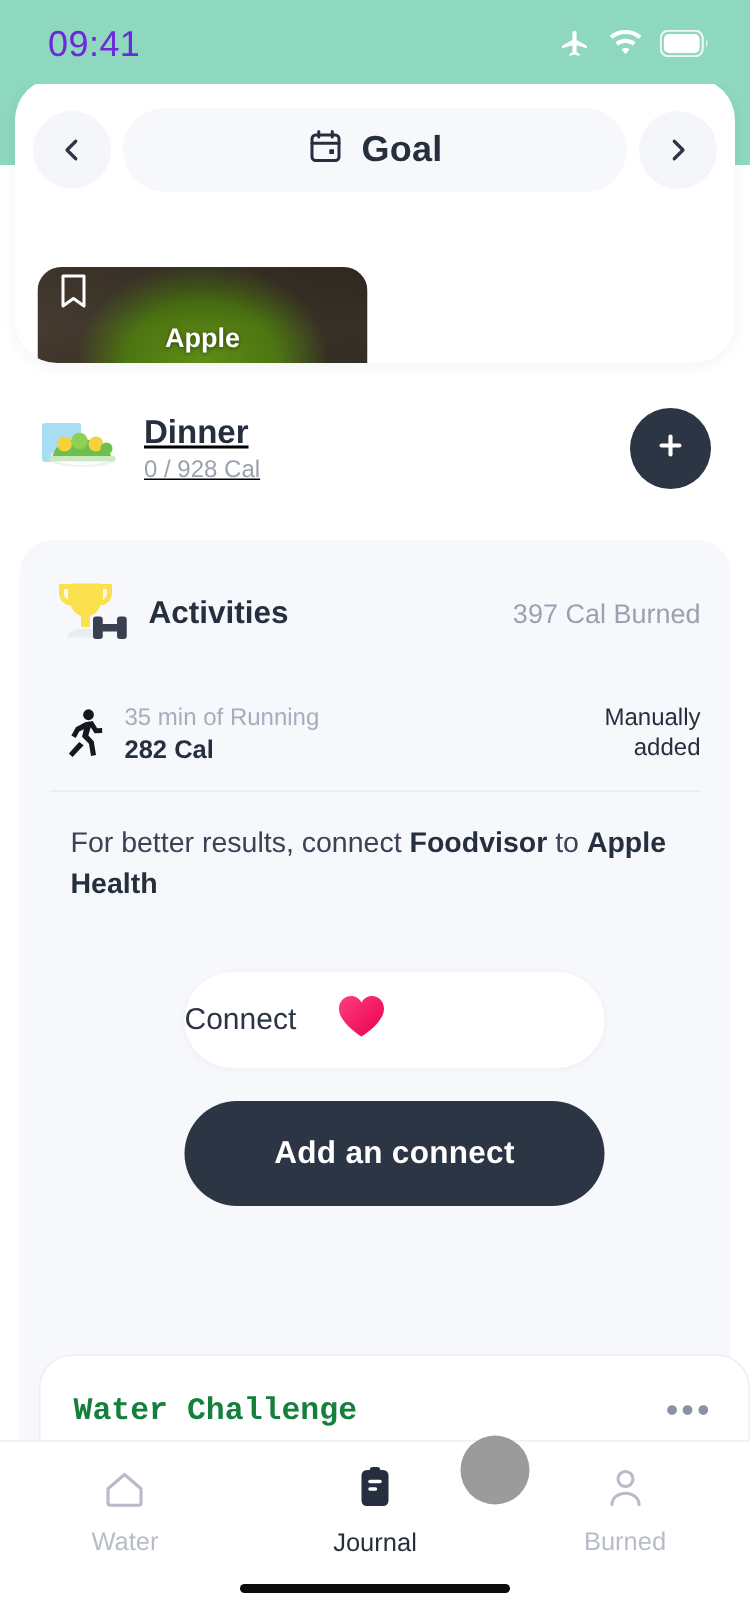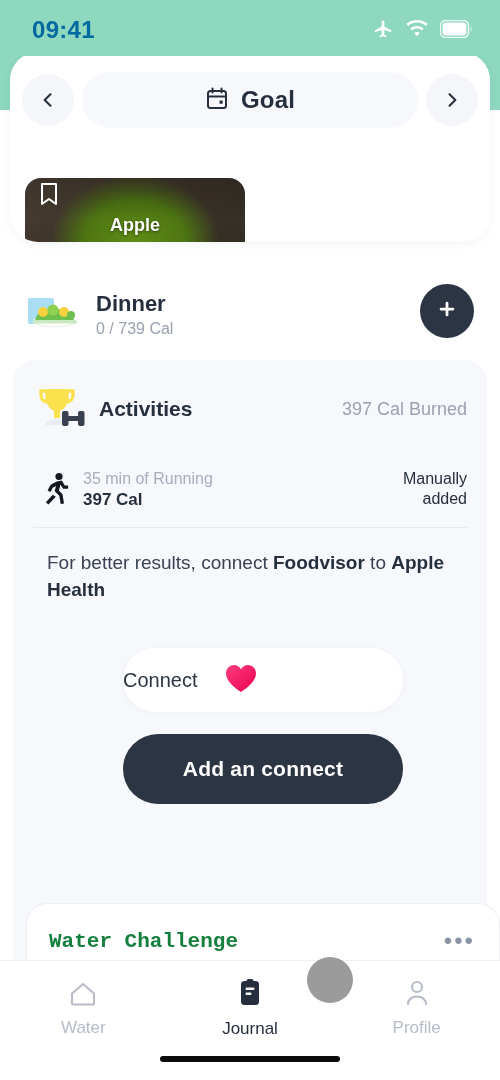--- a/index.html
+++ b/index.html
@@ -11,21 +11,21 @@
   }
   #phone { position:relative; width:500px; height:1080px; background:#ffffff; overflow:hidden; }
 
   
   .statusbar {
     position:absolute; top:0; left:0; width:500px; height:56px;
     background:#8ed8bf; z-index:5;
   }
   .status-time {
     position:absolute; left:32px; top:16px;
-    font-size:24px; font-weight:700; color:#0369a1; letter-spacing:.3px;
+    font-size:24px; font-weight:400; color:#6d28d9; letter-spacing:.3px;
   }
   .status-icons { position:absolute; right:26px; top:18px; display:flex; align-items:center; gap:11px; }
   .sicon svg { display:block; }
 
   
   .mint-back { position:absolute; top:0; left:0; width:500px; height:110px; background:#8ed8bf; z-index:1; }
 
   
   .header-card {
     position:absolute; top:52px; left:10px; width:480px; height:190px;
@@ -67,21 +67,21 @@
     text-shadow:0 1px 3px rgba(0,0,0,.5);
   }
   .bookmark { position:absolute; left:12px; top:4px; z-index:2; cursor:pointer; }
 
   
   .content { position:absolute; top:242px; left:0; width:500px; height:718px; background:#ffffff; z-index:2; }
 
   
   .meal-row {
     position:absolute; top:18px; left:0; width:500px; height:78px;
-    display:flex; align-items:flex-end; padding:0 26px; cursor:pointer;
+    display:flex; align-items:center; padding:0 26px; cursor:pointer;text-decoration:underline;
   }
   .meal-ico { width:62px; flex:0 0 62px; display:flex; align-items:center; }
   .meal-text { flex:1; padding-left:8px; }
   .meal-title { font-size:22px; font-weight:700; color:#262f3e; line-height:1.15; }
   .meal-sub { font-size:16px; color:#9aa1b0; margin-top:4px; }
   .addbtn {
     width:54px; height:54px; border-radius:27px; background:#2c3543;
     display:flex; align-items:center; justify-content:center; cursor:pointer; flex:0 0 54px;
   }
 
@@ -259,21 +259,21 @@
           <path d="M9 28c2-8 9-11 20-11s17 3 19 11H9z" fill="#6fbf4e"></path>
           <circle cx="17" cy="20" r="5" fill="#f4d13d"></circle>
           <circle cx="27" cy="18" r="5.5" fill="#8ed04f"></circle>
           <circle cx="38" cy="20" r="5" fill="#f4d13d"></circle>
           <circle cx="45" cy="23" r="4" fill="#6fbf4e"></circle>
           <rect x="7" y="28" width="44" height="3.5" rx="1.7" fill="#c9e9c0"></rect>
         </svg>
       </div>
       <div class="meal-text">
         <div class="meal-title">Dinner</div>
-        <div class="meal-sub">0 / 739 Cal</div>
+        <div class="meal-sub">0 / 928 Cal</div>
       </div>
       <div class="addbtn">
         <span>
           <svg width="22" height="22" viewBox="0 0 24 24" fill="none" stroke="#ffffff" stroke-width="3" stroke-linecap="round">
               <line x1="12" y1="5.5" x2="12" y2="18.5"></line>
               <line x1="5.5" y1="12" x2="18.5" y2="12"></line>
             </svg>
         </span>
       </div>
     </div>
@@ -300,21 +300,21 @@
       <div class="act-row">
         <div class="run-ico">
           <svg width="30" height="34" viewBox="0 0 30 34" fill="#14181f">
             <circle cx="19" cy="4.5" r="3.6"></circle>
             <path d="M16.8 9.5l-6.2 3.3-3 5.6 2.9 1.6 2.3-4.3 3.1-1.6-1.2 5.1 4.6 4.6 1.4 8.2 3.3-.6-1.5-9.2-3.6-3.8 1.6-5.6 2.6 4 5-.1v-3.3l-3.3.1-3-4.9z"></path>
             <path d="M12.8 22.7l-6.9 7.6 2.5 2.3 7.4-7.8z"></path>
           </svg>
         </div>
         <div class="run-text">
           <div class="run-dur">35 min of Running</div>
-          <div class="run-cal">397 Cal</div>
+          <div class="run-cal">282 Cal</div>
         </div>
         <div class="run-src">Manually added</div>
       </div>
 
       <div class="act-div"></div>
 
       <div class="promo">
         <span>For better results, connect </span><b>Foodvisor</b><span> to </span><b>Apple Health</b>
       </div>
 
@@ -384,20 +384,20 @@
         <span class="tab-label">Journal</span>
       </div>
 
       <div class="tab idle">
         <span>
           <svg width="28" height="28" viewBox="0 0 28 28" fill="none" stroke="#b7bcc8" stroke-width="2.1" stroke-linecap="round">
             <circle cx="14" cy="8" r="5"></circle>
             <path d="M5 25c0-4.4 4-7.5 9-7.5s9 3.1 9 7.5"></path>
           </svg>
         </span>
-        <span class="tab-label">Profile</span>
+        <span class="tab-label">Burned</span>
       </div>
     </div>
     <div class="home-ind"></div>
   </div>
 
   <div class="cursor"></div>
 </div>
 
 </body></html>

